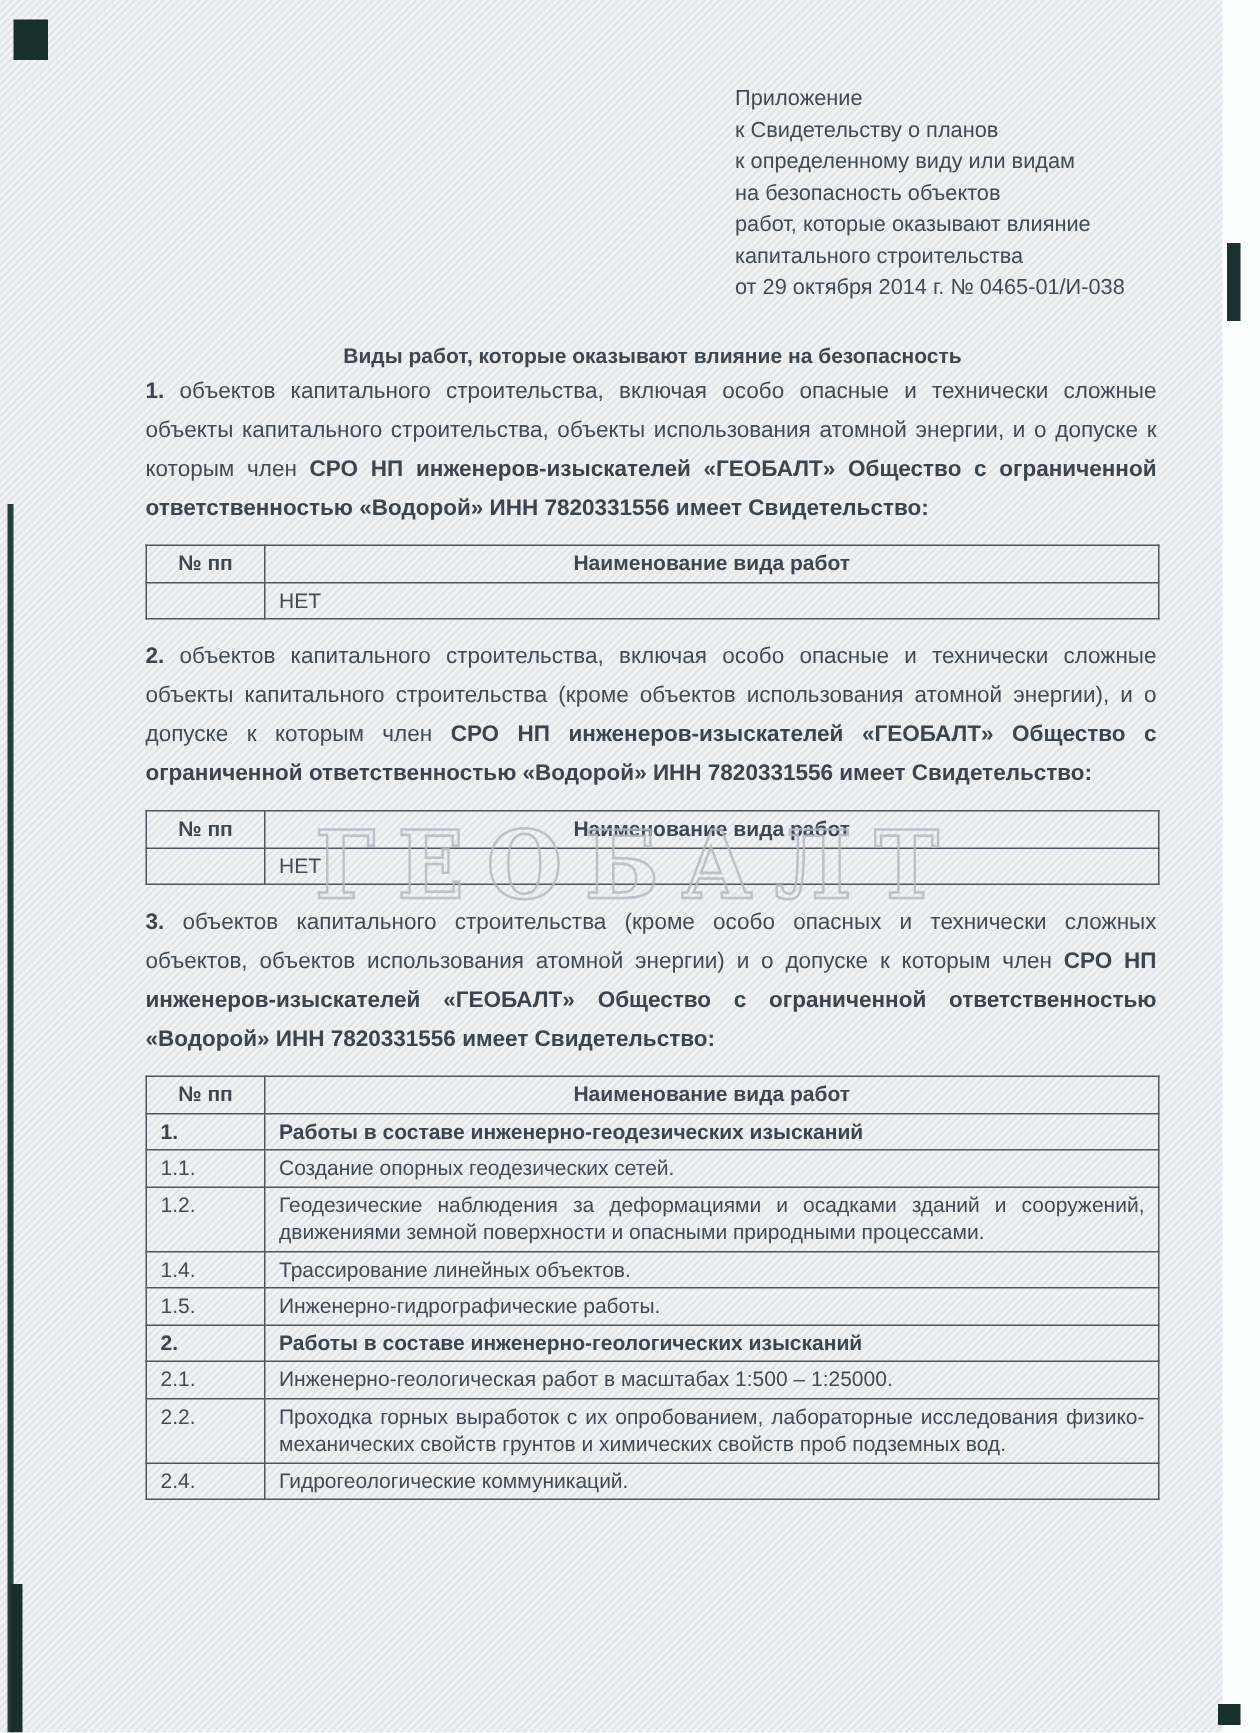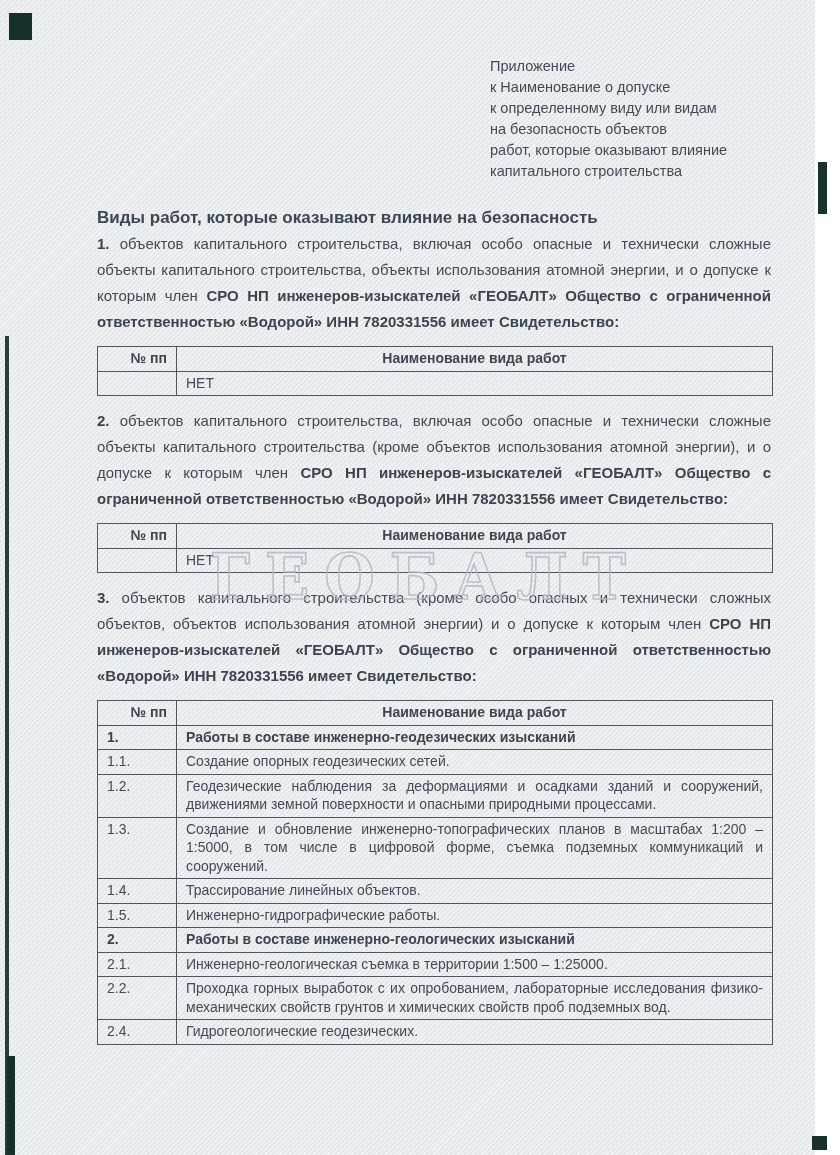--- a/index.html
+++ b/index.html
@@ -23,65 +23,66 @@
 
   .content{
     position:absolute;left:97px;top:0;width:676px;
     color:#414b57;
   }
   .note{
     margin:56px 0 0 393px;
     font-size:14.5px;line-height:21px;
   }
   .doc-title{
-    margin-top:26px;font-weight:bold;font-size:17px;color:#3d4752;
+    margin-top:26px;text-align:center;font-weight:bold;font-size:14px;color:#3d4752;
   }
   p.intro{
     margin:3px 2px 0 0;text-align:justify;font-size:15px;line-height:26px;
   }
   p.intro .b{font-weight:bold;color:#3b4550;}
   p.intro.later{margin-top:12px;}
 
   table.works{
     width:100%;border-collapse:collapse;margin-top:11px;table-layout:fixed;
   }
   table.works th, table.works td{
     border:1.5px solid #4d5661;
     font-size:14px;line-height:18.5px;
     padding:2px 9px 3px 9px;
     vertical-align:top;color:#414b57;
   }
   table.works th{font-weight:bold;color:#3d4752;}
   table.works .numcol{width:60px;}
-  table.works th.numcol{text-align:right;}
+  table.works th.numcol{text-align:center;}
   table.works td.name{text-align:justify;}
   table.works tr.group td{font-weight:bold;color:#3b4550;}
 
   .watermark{
     position:absolute;left:210px;top:543px;
     font-family:"DejaVu Serif", serif;font-weight:bold;
     font-size:58px;letter-spacing:15px;white-space:nowrap;
     color:transparent;-webkit-text-stroke:1.6px #b3bac3;
     transform:scaleY(1.08);opacity:.85;
   }
 </style>
 </head>
 <body>
 
 <div class="paper">
 
   <div class="content">
 
     <div class="note">
       <div>Приложение</div>
-      <div>к Наименование о допуске</div>
+      <div>к Свидетельству о планов</div>
       <div>к определенному виду или видам</div>
       <div>на безопасность объектов</div>
       <div>работ, которые оказывают влияние</div>
       <div>капитального строительства</div>
+      <div>от 29 октября 2014 г. № 0465-01/И-038</div>
     </div>
 
     <div class="doc-title">Виды работ, которые оказывают влияние на безопасность</div>
 
     <p class="intro"><span class="b">1.</span><span> объектов капитального строительства, включая особо опасные и технически сложные объекты капитального строительства, объекты использования атомной энергии, и о допуске к которым член </span><span class="b">СРО НП инженеров-изыскателей «ГЕОБАЛТ» Общество с ограниченной ответственностью «Водорой» ИНН 7820331556 имеет Свидетельство:</span></p>
 
     <table class="works">
       <tbody>
           <tr>
         <th class="numcol">№ пп</th>
@@ -123,46 +124,42 @@
       </tr>
       <tr>
         <td class="numcol">1.1.</td>
         <td class="name">Создание опорных геодезических сетей.</td>
       </tr>
       <tr>
         <td class="numcol">1.2.</td>
         <td class="name">Геодезические наблюдения за деформациями и осадками зданий и сооружений, движениями земной поверхности и опасными природными процессами.</td>
       </tr>
       <tr>
-        <td class="numcol">1.3.</td>
-        <td class="name">Создание и обновление инженерно-топографических планов в масштабах 1:200 – 1:5000, в том числе в цифровой форме, съемка подземных коммуникаций и сооружений.</td>
-      </tr>
-      <tr>
         <td class="numcol">1.4.</td>
         <td class="name">Трассирование линейных объектов.</td>
       </tr>
       <tr>
         <td class="numcol">1.5.</td>
         <td class="name">Инженерно-гидрографические работы.</td>
       </tr>
       <tr class="group">
         <td class="numcol">2.</td>
         <td class="name">Работы в составе инженерно-геологических изысканий</td>
       </tr>
       <tr>
         <td class="numcol">2.1.</td>
-        <td class="name">Инженерно-геологическая съемка в территории 1:500 – 1:25000.</td>
+        <td class="name">Инженерно-геологическая работ в масштабах 1:500 – 1:25000.</td>
       </tr>
       <tr>
         <td class="numcol">2.2.</td>
         <td class="name">Проходка горных выработок с их опробованием, лабораторные исследования физико-механических свойств грунтов и химических свойств проб подземных вод.</td>
       </tr>
       <tr>
         <td class="numcol">2.4.</td>
-        <td class="name">Гидрогеологические геодезических.</td>
+        <td class="name">Гидрогеологические коммуникаций.</td>
       </tr>
     </tbody>
       </table>
 
   </div>
 
   <div class="watermark">ГЕОБАЛТ</div>
 </div>
 
 <div class="mark mark-tl"></div>

